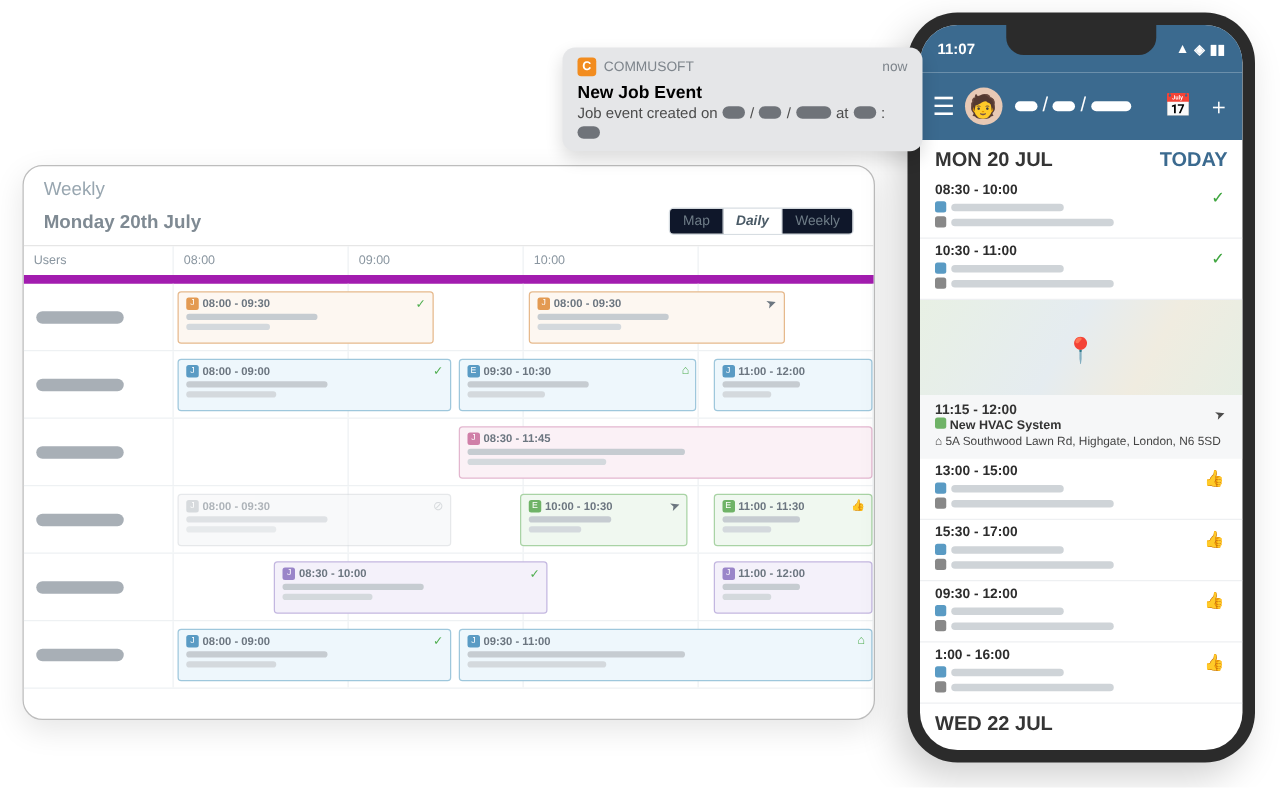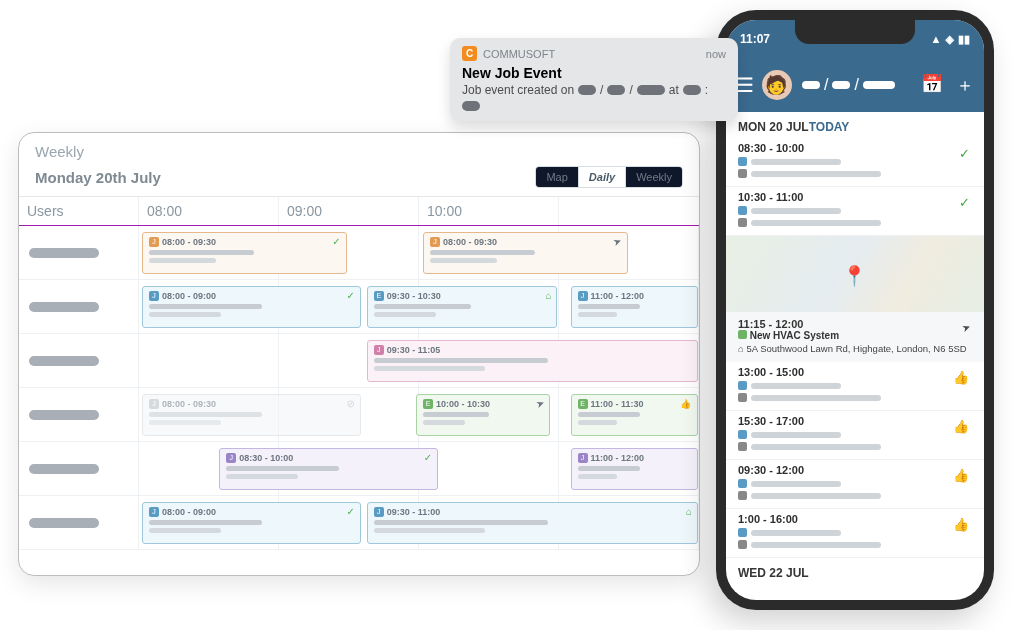--- a/index.html
+++ b/index.html
@@ -9,21 +9,21 @@
   .diary-frame { position: absolute; left: 18px; top: 132px; width: 682px; height: 444px; border: 1px solid #bdbdbd; border-radius: 16px; background: #fff; box-shadow: 0 8px 24px rgba(0,0,0,0.10); overflow: hidden; }
   .diary-header { padding: 10px 16px 0 16px; }
   .diary-title { color: #98a6b0; font-size: 15px; }
   .diary-subhead { display:flex; align-items:center; justify-content:space-between; padding: 6px 16px 8px 16px; border-bottom:1px solid #e6e6e6;}
   .diary-date { color:#7f8a93; font-size:15px; font-weight:600; }
   .view-tabs { display:flex; gap:0; border:1px solid #d7dde2; border-radius:4px; overflow:hidden; font-size:11px; color:#6e7c87;}
   .view-tab { padding:4px 10px; background:#0f172a; border-right:1px solid #d7dde2; cursor:pointer;}
   .view-tab:last-child { border-right:none; }
   .view-tab.active { background:#fff; color:#4a5a66; font-weight:600;font-style:italic; }
 
-  .grid-head { display:grid; grid-template-columns: 120px repeat(4, 1fr); border-bottom:1px solid #a21caf; font-size:14px; color:#8a96a0; }
+  .grid-head { display:grid; grid-template-columns: 120px repeat(4, 1fr); border-bottom:7px solid #a21caf; font-size:10px; color:#8a96a0; }
   .grid-head > div { padding:6px 8px; border-right:1px solid #eef1f3; }
   .grid-body { }
   .row { display:grid; grid-template-columns: 120px repeat(4, 1fr); border-bottom:1px solid #eef1f3; min-height:54px; position:relative; }
   .row > .cell { border-right:1px solid #eef1f3; position:relative; }
   .user-cell { display:flex; align-items:center; padding:0 10px; }
   .user-pill { height:10px; width:70px; border-radius:5px; background:#a8afb6; }
 
   .event { position:absolute; top:6px; height:42px; border-radius:3px; border:1px solid; padding:3px 6px 2px 6px; font-size:9px; color:#6c7680; overflow:hidden; }
   .event.faded { opacity:0.55; }
   .event .badge { display:inline-block; width:10px; height:10px; font-size:7px; line-height:10px; text-align:center; color:#fff; border-radius:2px; margin-right:3px; vertical-align:middle;}
@@ -49,34 +49,34 @@
   
   .notif { position:absolute; left:450px; top:38px; width:288px; background:#e5e6e8; border-radius:10px; padding:8px 12px 10px 12px; box-shadow:0 6px 14px rgba(0,0,0,0.14); z-index:20;}
   .notif-top { display:flex; align-items:center; gap:6px; font-size:11px; color:#7e858c;}
   .notif-top .app-icon { width:15px; height:15px; background:#f28c1f; border-radius:3px; color:#fff; font-size:10px; line-height:15px; text-align:center; font-weight:700;}
   .notif-top .when { margin-left:auto; }
   .notif .ntitle { font-size:14px; font-weight:700; color:#000000; margin-top:4px;}
   .notif .nbody { font-size:12px; color:#4c4c4c; margin-top:2px; display:flex; align-items:center; gap:4px; flex-wrap:wrap;}
   .rpill { display:inline-block; height:10px; border-radius:5px; background:#6f7379; }
 
   
-  .phone { position:absolute; right:30px; top:10px; width:278px; height:600px; background:#2b2b2b; border-radius:40px; padding:10px; box-shadow: -8px 12px 30px rgba(0,0,0,0.18); z-index:10;}
+  .phone { position:absolute; right:20px; top:10px; width:278px; height:600px; background:#2b2b2b; border-radius:40px; padding:10px; box-shadow: -8px 12px 30px rgba(0,0,0,0.18); z-index:10;}
   .phone-inner { position:relative; width:100%; height:100%; background:#fff; border-radius:30px; overflow:hidden;}
   .notch { position:absolute; top:0; left:50%; transform:translateX(-50%); width:120px; height:24px; background:#2b2b2b; border-radius:0 0 14px 14px; z-index:5;}
   .status-bar { position:absolute; top:0; left:0; right:0; height:38px; background:#3b6a8f; color:#fff; display:flex; align-items:center; justify-content:space-between; padding:0 14px; font-size:12px; font-weight:600;}
   .sb-right { display:flex; gap:4px; align-items:center; font-size:11px;}
   .app-bar { position:absolute; top:38px; left:0; right:0; height:54px; background:#3b6a8f; display:flex; align-items:center; padding:0 10px; color:#fff;}
   .hamb { font-size:20px;}
   .avatar { width:30px; height:30px; border-radius:50%; background:#e8c9b5; margin-left:8px; display:flex; align-items:center; justify-content:center; font-size:18px;}
   .app-bar .txtlines { margin-left:10px; flex:1;}
   .wline { height:8px; border-radius:4px; background:#fff; margin:3px 0;}
   .ab-icons { display:flex; gap:12px; font-size:18px;}
   .scroll { position:absolute; top:92px; bottom:0; left:0; right:0; overflow:hidden;}
 
-  .day-hdr { display:flex; padding:8px 12px 4px 12px; font-size:12px;}
+  .day-hdr { display:flex; justify-content:space-between; padding:8px 12px 4px 12px; font-size:16px;}
   .day-hdr .d { font-weight:700; color:#353535;}
   .day-hdr .today { font-weight:700; color:#3b6a8f;}
   .m-item { padding:4px 12px 8px 12px; border-bottom:1px solid #eef0f2; position:relative; font-size:11px; color:#555;}
   .m-item .mt { font-weight:600; color:#2d2d2d; font-size:11px;}
   .m-item .micon { position:absolute; right:14px; top:8px; font-size:13px;}
   .micon.check{ color:#3fa63f;} .micon.check::before{content:"✓";}
   .micon.thumb{ color:#3fa63f;} .micon.thumb::before{content:"👍";}
   .micon.nav{ color:#4c4c4c;} .micon.nav::before{content:"➤"; display:inline-block; transform:rotate(-20deg);}
   .m-item .row2 { display:flex; align-items:center; gap:4px; margin-top:3px;}
   .m-item .row3 { display:flex; align-items:center; gap:4px; margin-top:3px;}
@@ -139,21 +139,21 @@
         <div class="event ev-blue" style="left: 551.525px; width: 127.475px;"><span class="badge">J</span><span class="time">11:00 - 12:00</span><div class="line1"></div><div class="line2"></div></div>
       </div>
       <div class="row">
         <div class="cell user-cell">
           <div class="user-pill"></div>
         </div>
         <div class="cell"></div>
         <div class="cell"></div>
         <div class="cell"></div>
         <div class="cell"></div>
-        <div class="event ev-pink" style="left: 347.8px; width: 331.2px;"><span class="badge">J</span><span class="time">09:30 - 11:05</span><div class="line1"></div><div class="line2"></div></div>
+        <div class="event ev-pink" style="left: 347.8px; width: 331.2px;"><span class="badge">J</span><span class="time">08:30 - 11:45</span><div class="line1"></div><div class="line2"></div></div>
       </div>
       <div class="row">
         <div class="cell user-cell">
           <div class="user-pill"></div>
         </div>
         <div class="cell"></div>
         <div class="cell"></div>
         <div class="cell"></div>
         <div class="cell"></div>
         <div class="event ev-grey faded" style="left: 123px; width: 218.8px;"><span class="badge">J</span><span class="time">08:00 - 09:30</span><span class="status block"></span><div class="line1"></div><div class="line2"></div></div>

